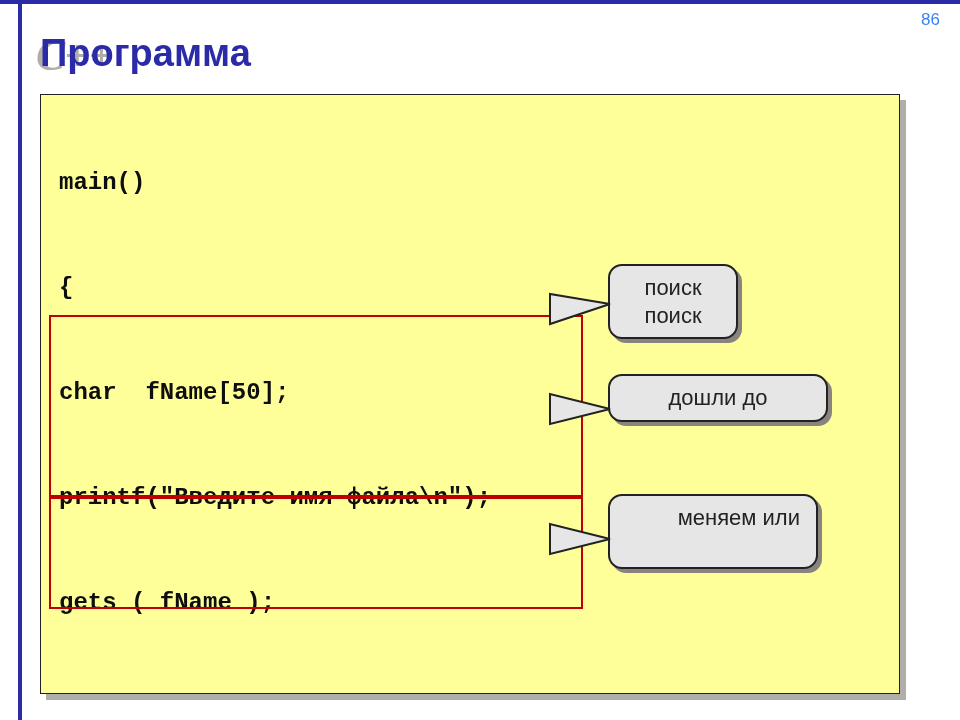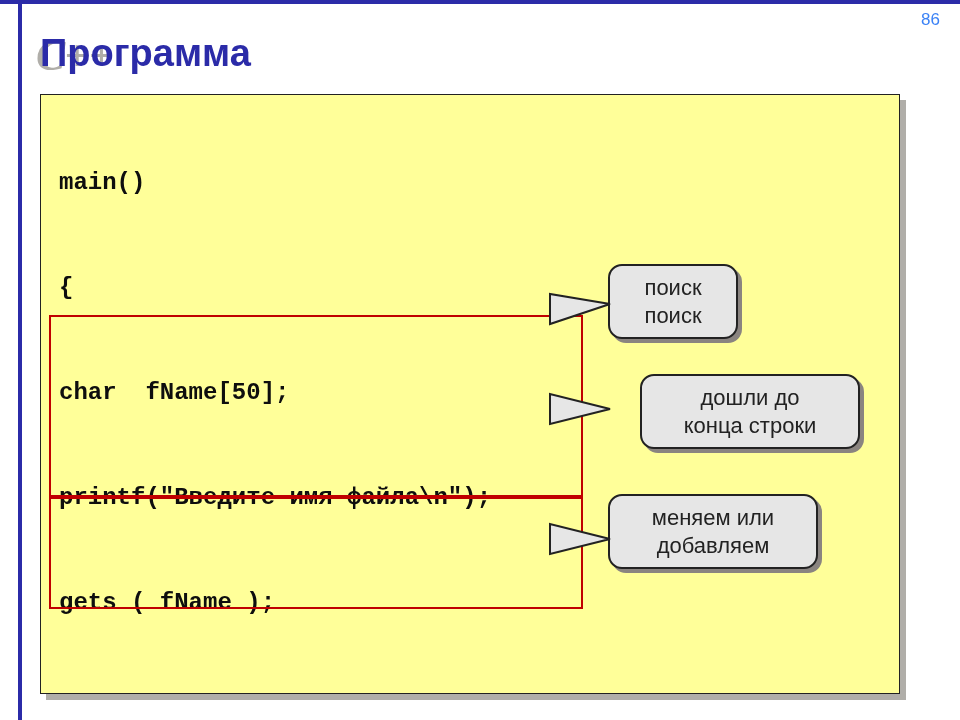--- a/index.html
+++ b/index.html
@@ -128,28 +128,27 @@
 
     <div class="highlight-box" style="left:8px; top:220px; width:530px; height:180px;"></div>
     <div class="highlight-box" style="left:8px; top:400px; width:530px; height:110px;"></div>
   </div>
 
   <div class="callout" style="left:608px; top:260px; width:130px;">
     <span>поиск</span><br>
     <span>поиск</span>
   </div>
 
-  <div class="callout" style="left:640px; top:370px; width:220px;">
+  <div class="callout" style="left:608px; top:370px; width:220px;">
     <span>дошли до</span><br>
-    <span>конца строки</span>
   </div>
 
-  <div class="callout" style="left:608px; top:490px; width:210px;">
+  <div class="callout" style="left:608px; top:490px; width:210px;text-align:right;">
     <span>меняем или</span><br>
-    <span>добавляем</span><br>
+    <br>
   </div>
 
   <svg class="connector" style="left:540px; top:290px;" width="70" height="40">
     <polygon points="70,10 10,0 10,30" fill="#e6e6e6" stroke="#222" stroke-width="2"></polygon>
   </svg>
   <svg class="connector" style="left:540px; top:390px;" width="70" height="40">
     <polygon points="70,15 10,0 10,30" fill="#e6e6e6" stroke="#222" stroke-width="2"></polygon>
   </svg>
   <svg class="connector" style="left:540px; top:520px;" width="70" height="40">
     <polygon points="70,15 10,0 10,30" fill="#e6e6e6" stroke="#222" stroke-width="2"></polygon>

